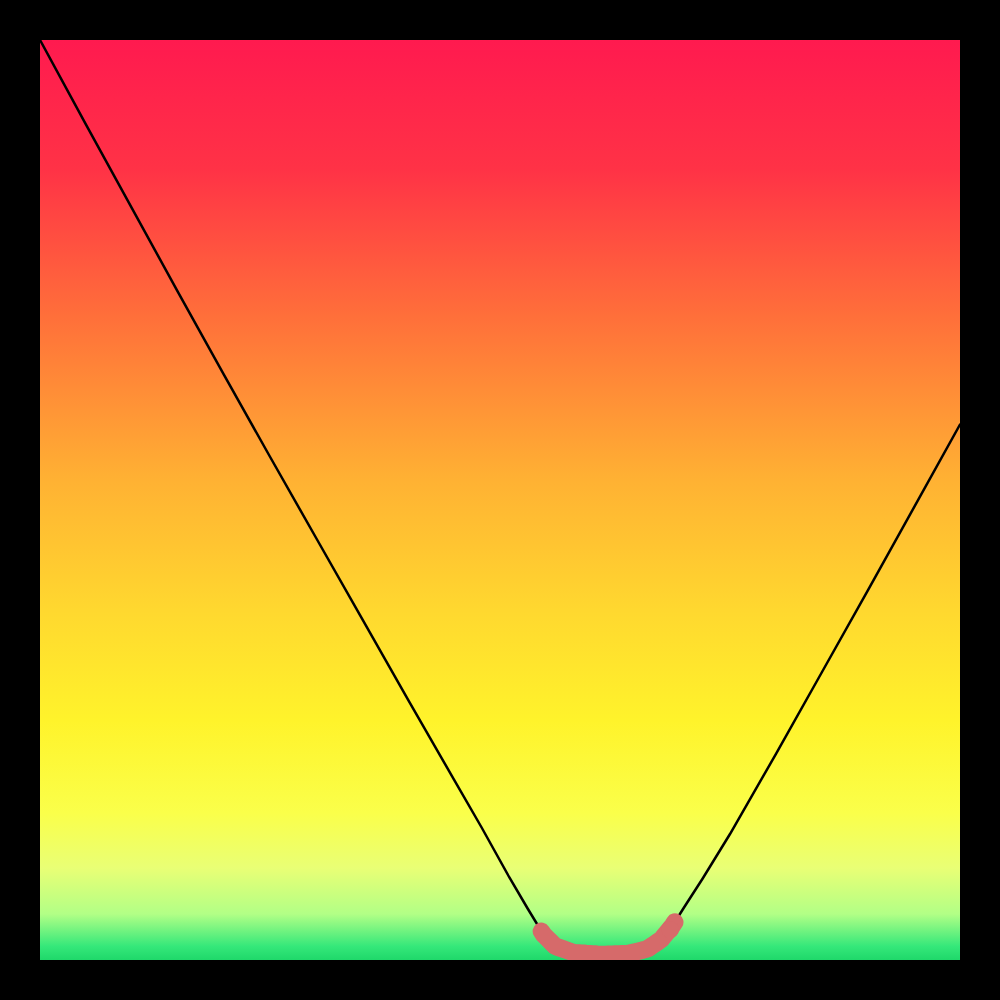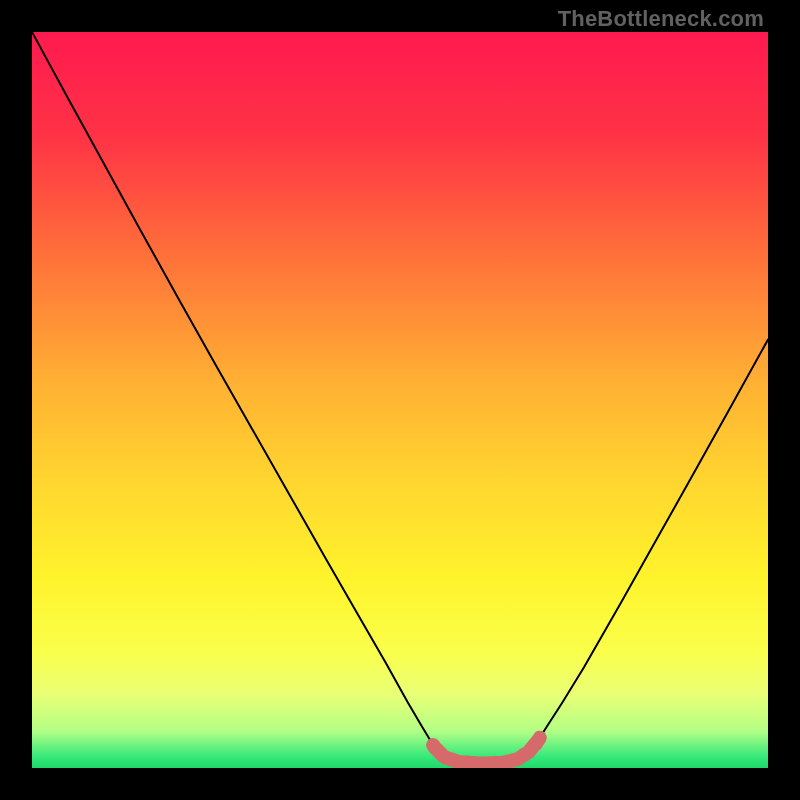--- a/index.html
+++ b/index.html
@@ -35,21 +35,20 @@
     font-weight: 600;
     color: #616161;
     letter-spacing: 0.2px;
   }
   svg { display: block; }
 </style>
 </head>
 <body>
 
 <div class="frame">
-  <div class="watermark">TheBottleneck.com</div>
   <div class="plot">
     <svg id="chart-svg" width="736" height="736" viewBox="0 0 736 736">
       <defs>
         <linearGradient id="bg-grad" x1="0" y1="0" x2="0" y2="1">
             <stop offset="0%" stop-color="#ff1a4f"></stop>
             <stop offset="14.000000000000002%" stop-color="#ff3246"></stop>
             <stop offset="30%" stop-color="#ff6f3a"></stop>
             <stop offset="48%" stop-color="#ffb233"></stop>
             <stop offset="62%" stop-color="#ffd82f"></stop>
             <stop offset="74%" stop-color="#fff32b"></stop>

